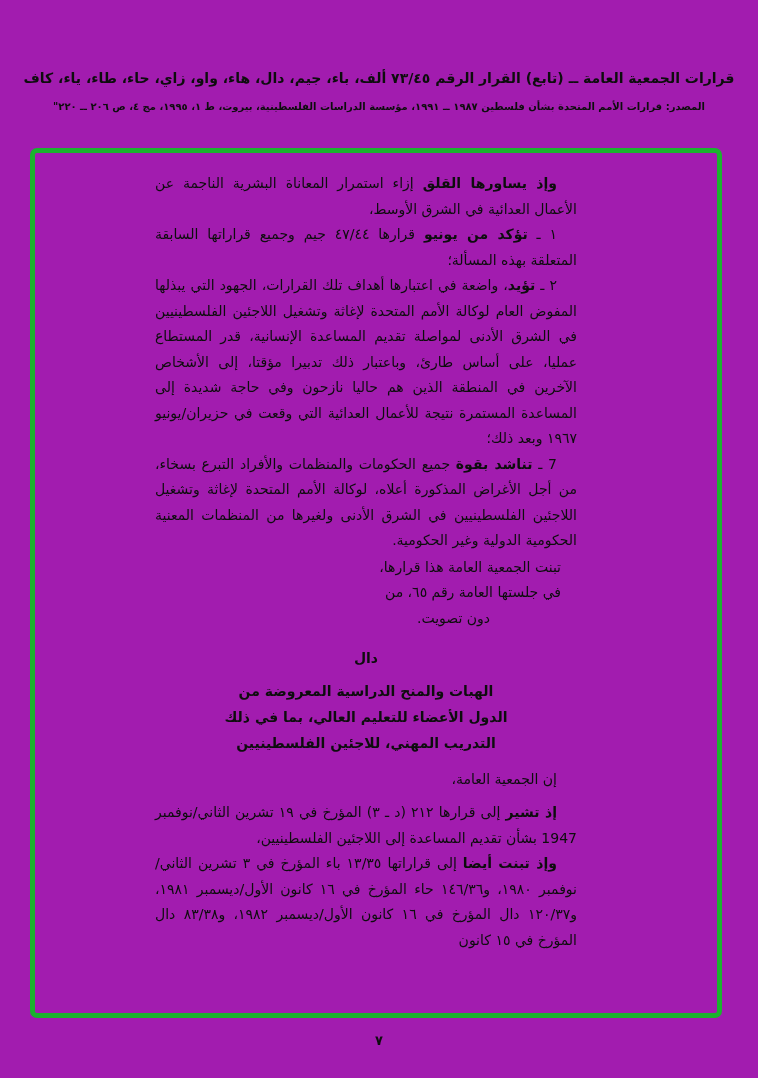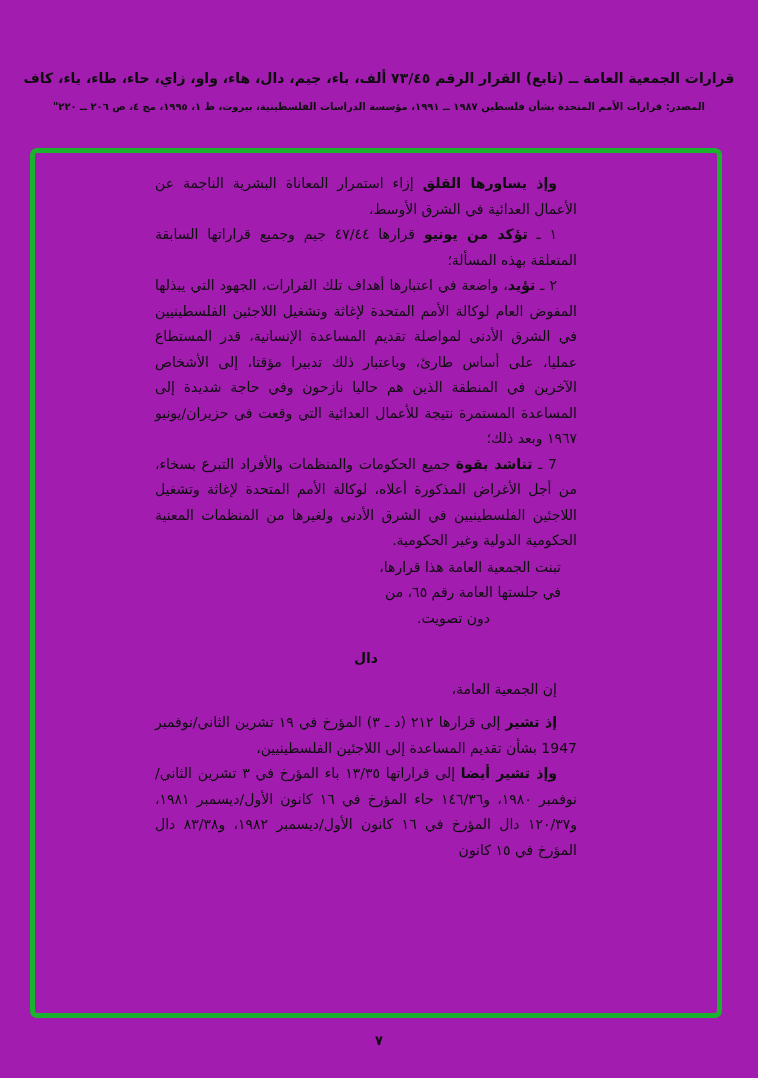--- a/index.html
+++ b/index.html
@@ -95,25 +95,28 @@
       <p class="clause"><span class="num">7 ـ </span><span class="lead">تناشد بقوة</span><span> جميع الحكومات والمنظمات والأفراد التبرع بسخاء، من أجل الأغراض المذكورة أعلاه، لوكالة الأمم المتحدة لإغاثة وتشغيل اللاجئين الفلسطينيين في الشرق الأدنى ولغيرها من المنظمات المعنية الحكومية الدولية وغير الحكومية.</span></p>
 
       <div class="adopt">
         <div class="adopt-line">تبنت الجمعية العامة هذا قرارها،</div>
         <div class="adopt-line">في جلستها العامة رقم ٦٥، من</div>
         <div class="adopt-line center">دون تصويت.</div>
       </div>
 
       <p class="marker">دال</p>
 
+      <div class="heading">الهبات والمنح الدراسية المعروضة من
+الدول الأعضاء للتعليم العالي، بما في ذلك
+التدريب المهني، للاجئين الفلسطينيين</div>
 
       <p class="intro">إن الجمعية العامة،</p>
 
       <p class="clause"><span class="lead">إذ تشير</span><span> إلى قرارها ٢١٢ (د ـ ٣) المؤرخ في ١٩ تشرين الثاني/نوفمبر 1947 بشأن تقديم المساعدة إلى اللاجئين الفلسطينيين،</span></p>
 
-      <p class="clause"><span class="lead">وإذ تشير أيضا</span><span> إلى قراراتها ١٣/٣٥ باء المؤرخ في ٣ تشرين الثاني/نوفمبر ١٩٨٠، و١٤٦/٣٦ حاء المؤرخ في ١٦ كانون الأول/ديسمبر ١٩٨١، و١٢٠/٣٧ دال المؤرخ في ١٦ كانون الأول/ديسمبر ١٩٨٢، و٨٣/٣٨ دال المؤرخ في ١٥ كانون</span></p>
+      <p class="clause"><span class="lead">وإذ تبنت أيضا</span><span> إلى قراراتها ١٣/٣٥ باء المؤرخ في ٣ تشرين الثاني/نوفمبر ١٩٨٠، و١٤٦/٣٦ حاء المؤرخ في ١٦ كانون الأول/ديسمبر ١٩٨١، و١٢٠/٣٧ دال المؤرخ في ١٦ كانون الأول/ديسمبر ١٩٨٢، و٨٣/٣٨ دال المؤرخ في ١٥ كانون</span></p>
 
     </div>
   </div>
 
   <div class="page-number">٧</div>
 
 </div>
 
 </body></html>

